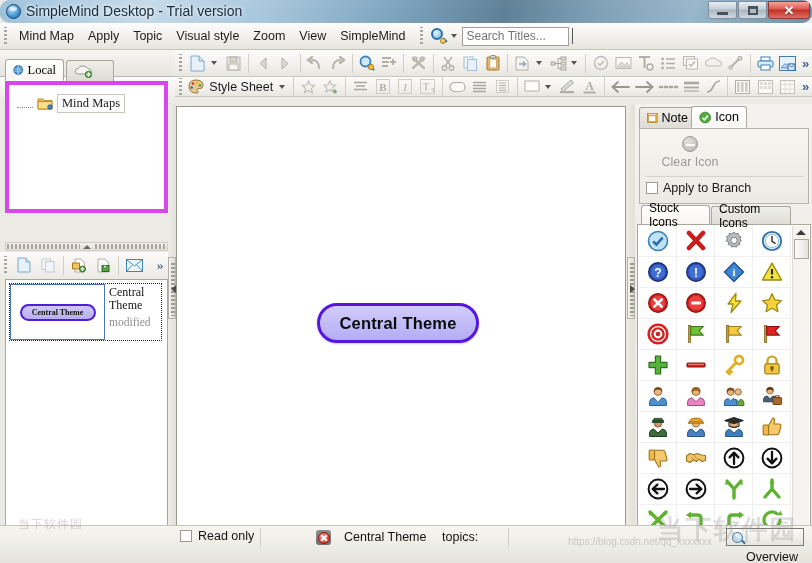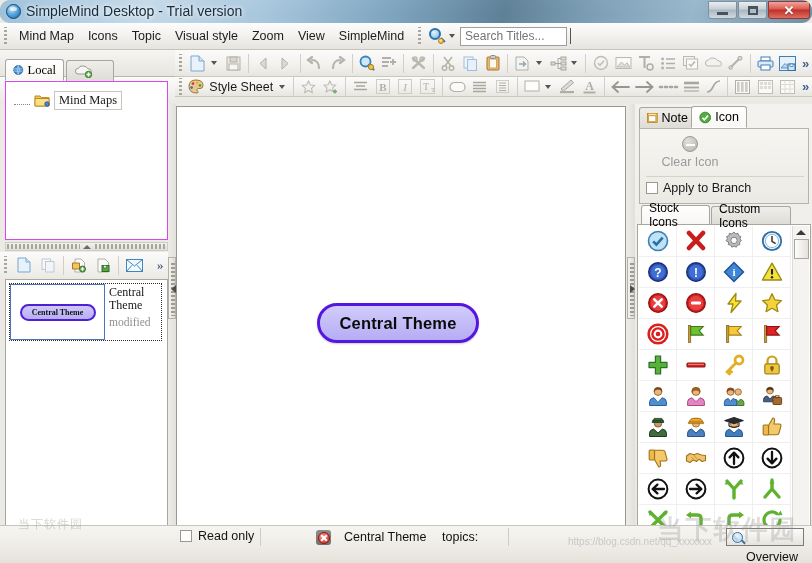--- a/index.html
+++ b/index.html
@@ -152,22 +152,22 @@
     left:5px; top:3px; width:59px;
     background: linear-gradient(to bottom,#ffffff,#f7f6f3);
     border-bottom:1px solid #fff; z-index:3;
   }
   #lp-tab-cloud {
     left:66px; top:4px; width:48px; height:21px;
     background: linear-gradient(to bottom,#efeeea,#dedcd5);
     z-index:2;
   }
   #lp-tree {
-    position:absolute; left:5px; top:25px; width:163px; height:159px;
-    background:#fff; border:1px solid #d946ef;
+    position:absolute; left:5px; top:25px; width:163px; height:132px;
+    background:#fff; border:4px solid #d946ef;
   }
   .tree-row { position:absolute; left:8px; top:9px; display:flex; align-items:center; gap:4px; }
   .tree-dots { width:16px; height:1px; border-top:1px dotted #888; margin-top:8px; }
   .tree-label {
     font-size:12.5px; color:#1a1a1a; padding:1px 4px;
     border:1px solid #c9c6be; background:#fefefe;
   }
   #lp-splitter {
     position:absolute; left:5px; top:186px; width:163px; height:9px;
     background: linear-gradient(to bottom,#f2f1ec,#e2e0da);
@@ -443,21 +443,21 @@
       <div class="winbtn">
           <i class="glyph-max"></i>
         </div>
       <div class="winbtn close">✕</div>
     </div>
   </div>
 
   <div id="menubar">
     <div class="gripper"></div>
     <div class="menu-item">Mind Map</div>
-    <div class="menu-item">Icons</div>
+    <div class="menu-item">Apply</div>
     <div class="menu-item">Topic</div>
     <div class="menu-item">Visual style</div>
     <div class="menu-item">Zoom</div>
     <div class="menu-item">View</div>
     <div class="menu-item">SimpleMind</div>
     <div class="gripper" style="margin-left:6px;"></div>
     <div id="search-wrap">
       <div class="search-icon-btn">
         <div class="mag"></div>
         <div class="dot"></div>

